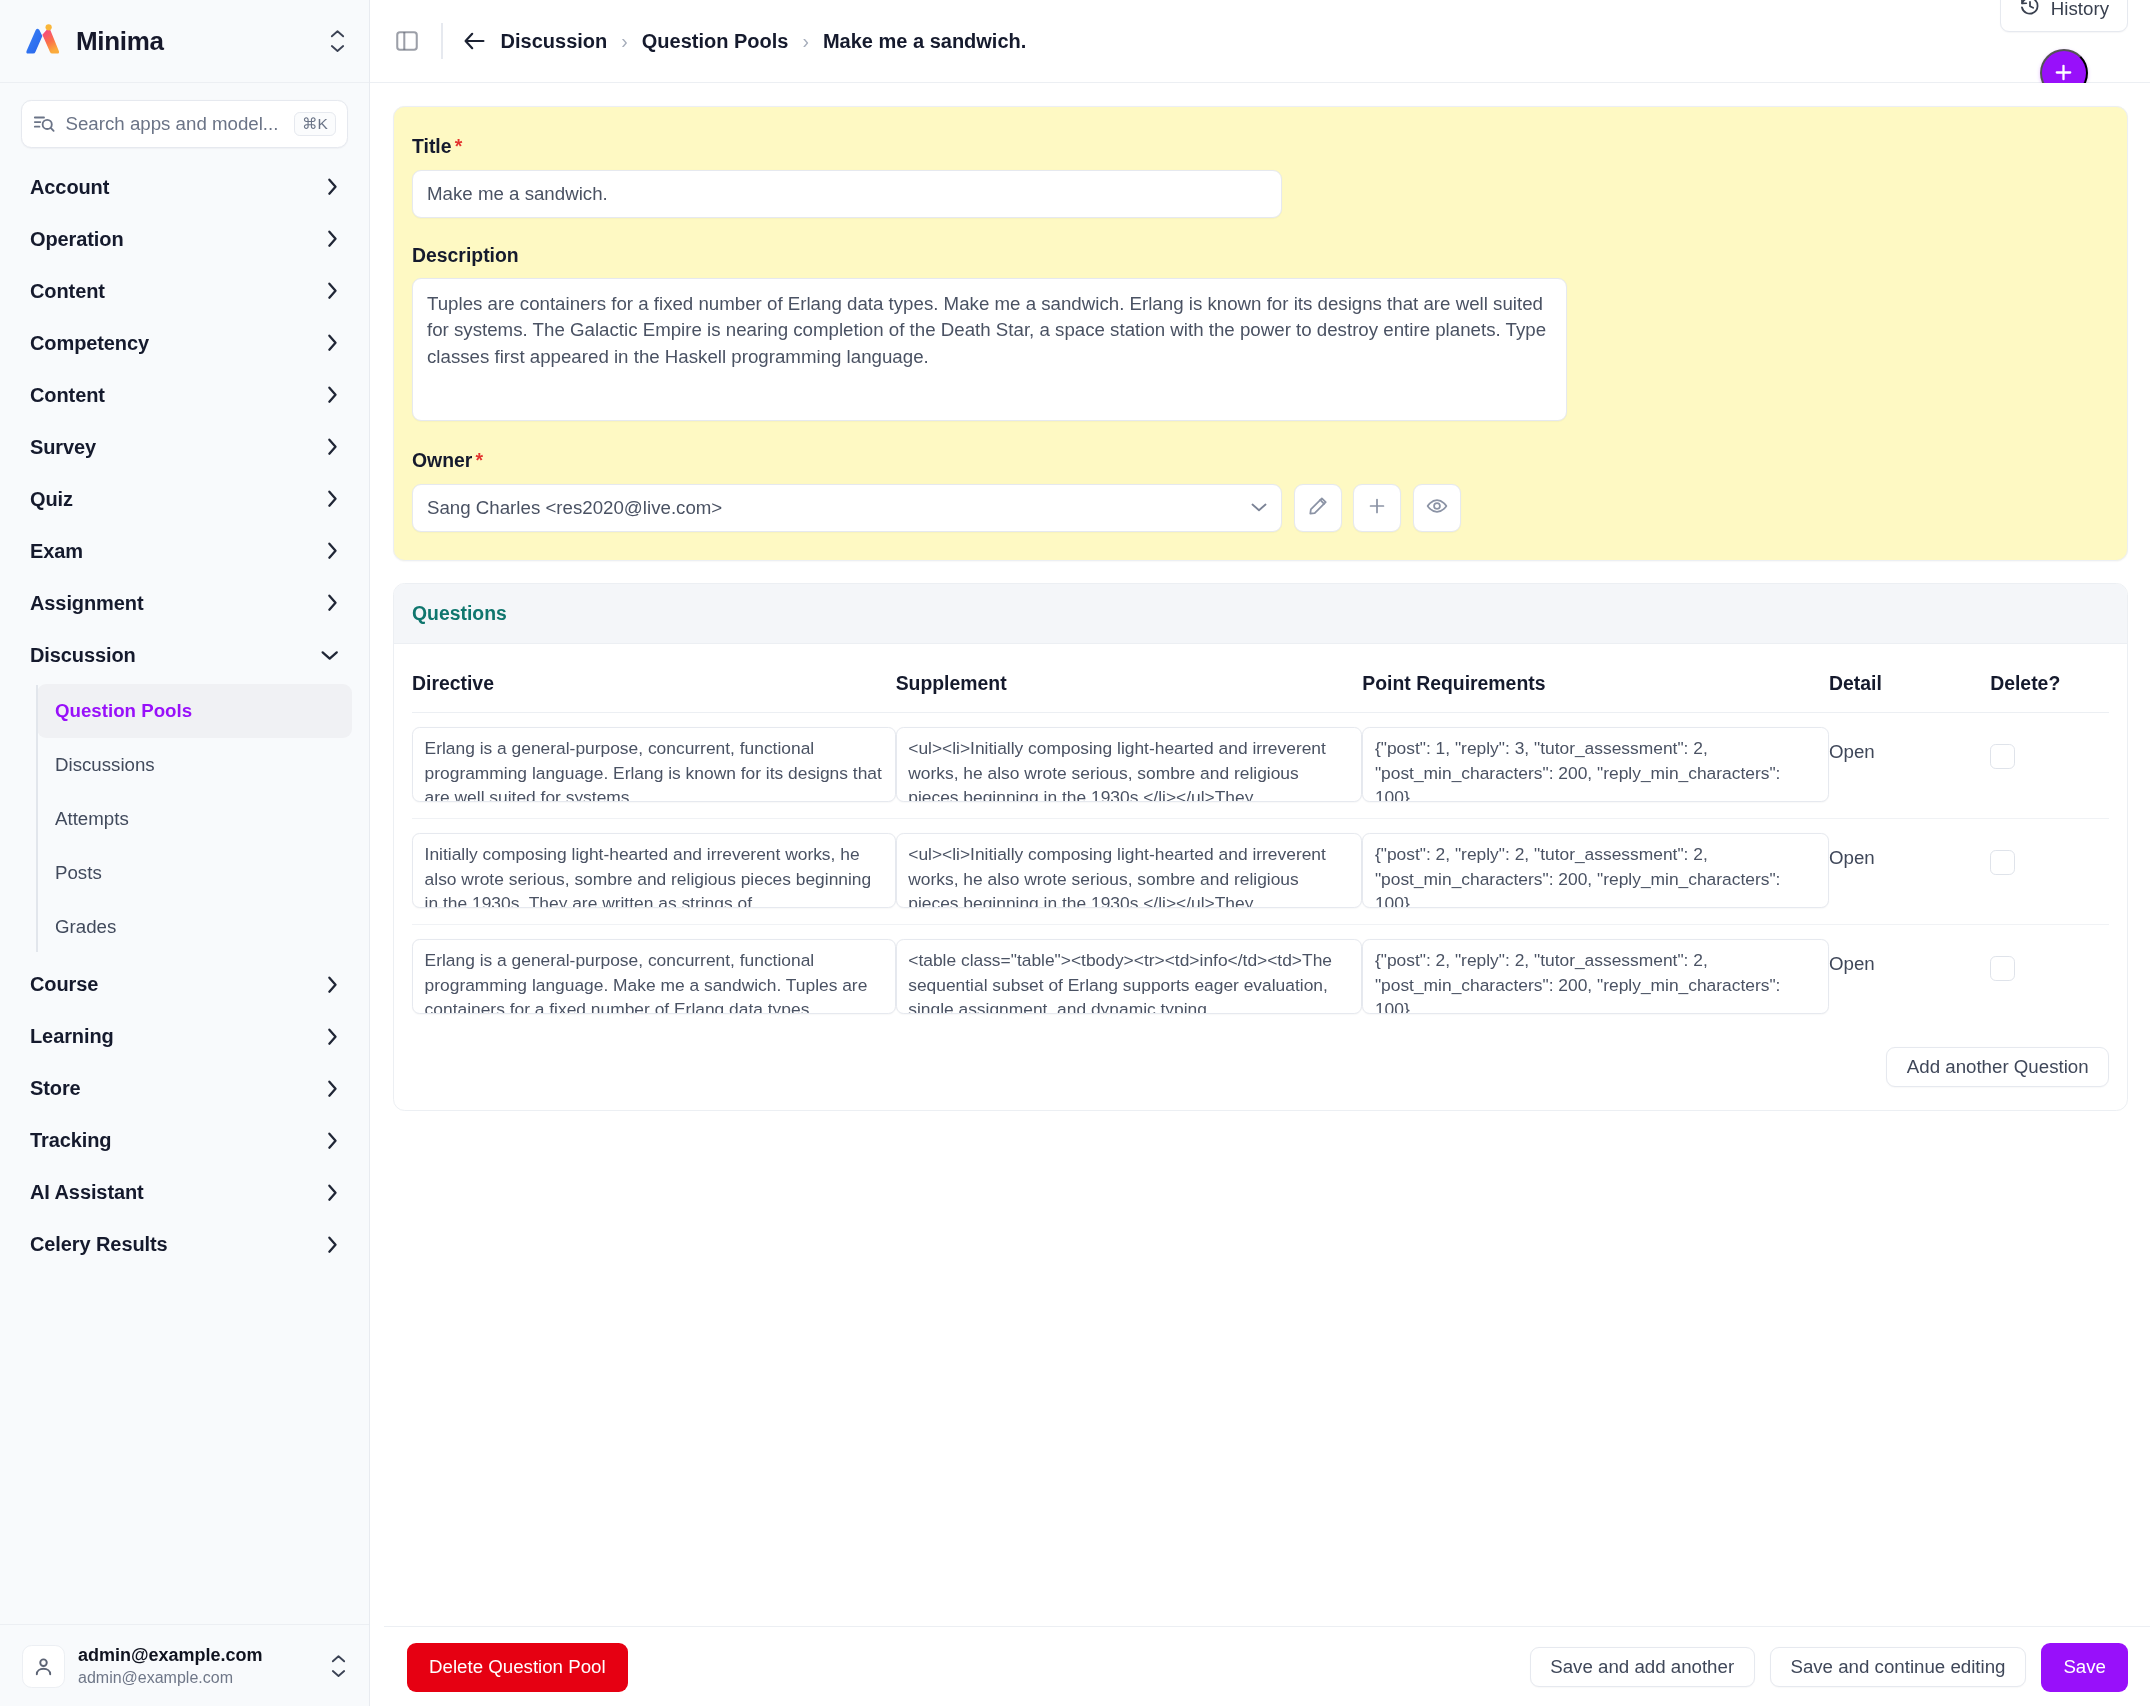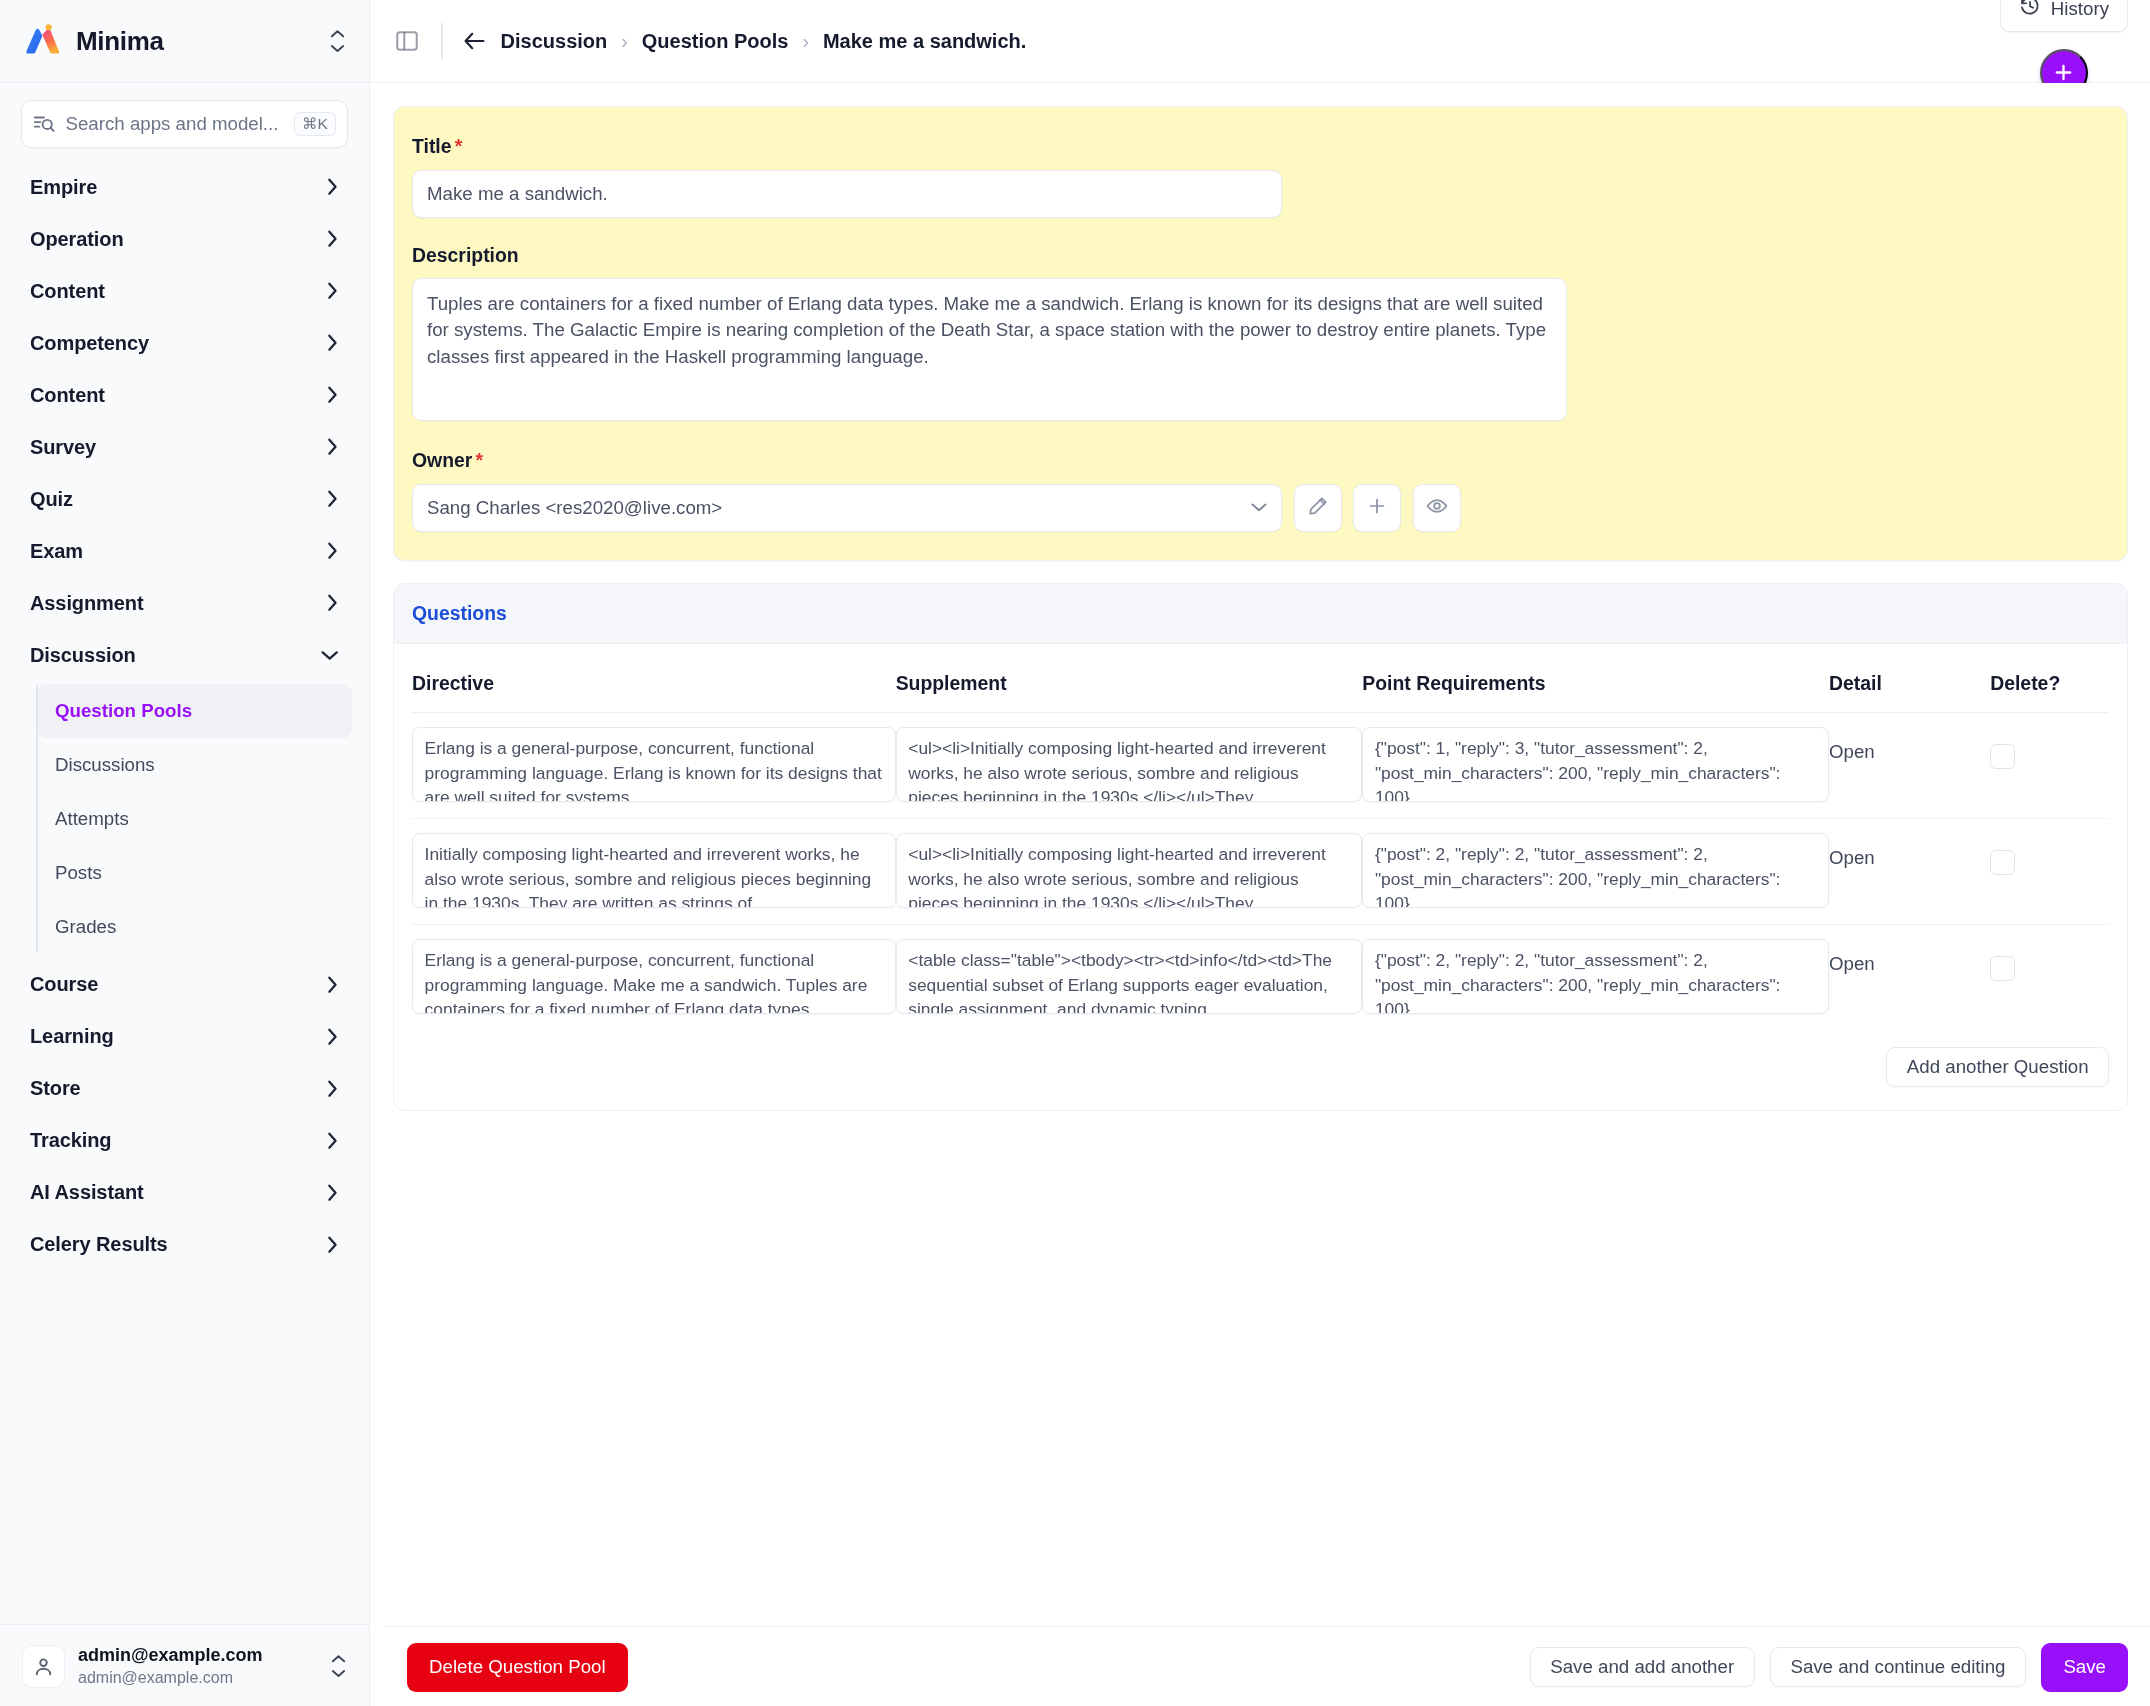--- a/index.html
+++ b/index.html
@@ -143,21 +143,21 @@
     border: 1.3px solid #e6e9ef; border-radius: 9px; background: #ffffff;
     display: flex; align-items: center; justify-content: center;
     color: #8b93a5; cursor: pointer;
     box-shadow: 0 0.6px 1.3px rgba(16,24,40,.03);
   }
 
   
   .qcard { margin-top: 22px; border: 1.3px solid #eceff3; border-radius: 11.6px; background: #ffffff; overflow: hidden; }
   .qhead {
     background: #f4f6f9; border-bottom: 1.3px solid #eceff3;
-    padding: 18px 18px; font-size: 19.4px; font-weight: 700; color: #1d4ed8;
+    padding: 18px 18px; font-size: 19.4px; font-weight: 700; color: #0f766e;
   }
   .qbody { padding: 17px 18px 23px 18px; }
   .qtable { width: 100%; border-collapse: collapse; table-layout: fixed; }
   .qtable thead th {
     text-align: left; font-size: 19.4px; font-weight: 700; color: #151a2d;
     padding: 11.6px 0 17px 0; border-bottom: 1.3px solid #eceff3;
   }
   .qtable tbody tr { border-bottom: 1.3px solid #f0f2f5; }
   .qtable tbody tr:last-child { border-bottom: none; }
   .qtable td { padding: 14px 0; vertical-align: top; }
@@ -250,21 +250,21 @@
           </svg>
         </span>
         <span class="ph">Search apps and model...</span>
         <span class="kbd">⌘K</span>
       </div>
     </div>
 
     <nav class="sb-nav">
 
       <div class="nav-item">
-        <span class="lbl">Empire</span>
+        <span class="lbl">Account</span>
         <span class="chev">
             <svg width="14" height="19.4" viewBox="0 0 14 22">
               <polyline points="4,3 11,11 4,19" fill="none" stroke="currentColor" stroke-width="2.6" stroke-linecap="round" stroke-linejoin="round"></polyline>
             </svg>
           </span>
       </div>
       <div class="nav-item">
         <span class="lbl">Operation</span>
         <span class="chev">
             <svg width="14" height="19.4" viewBox="0 0 14 22">

